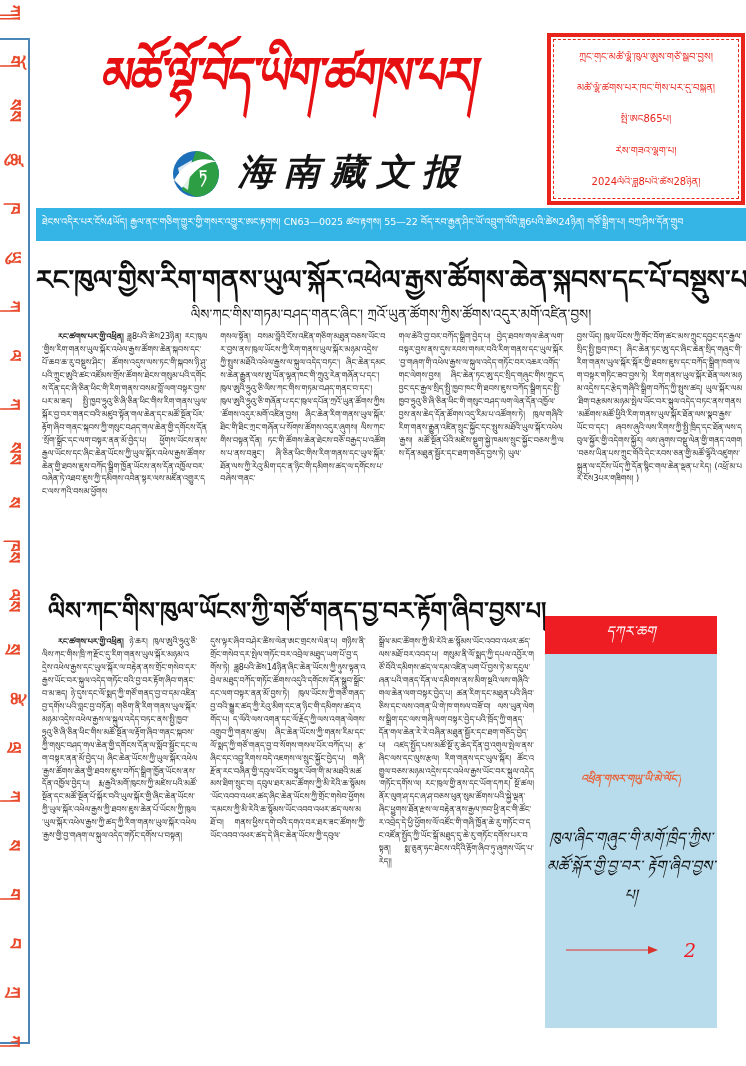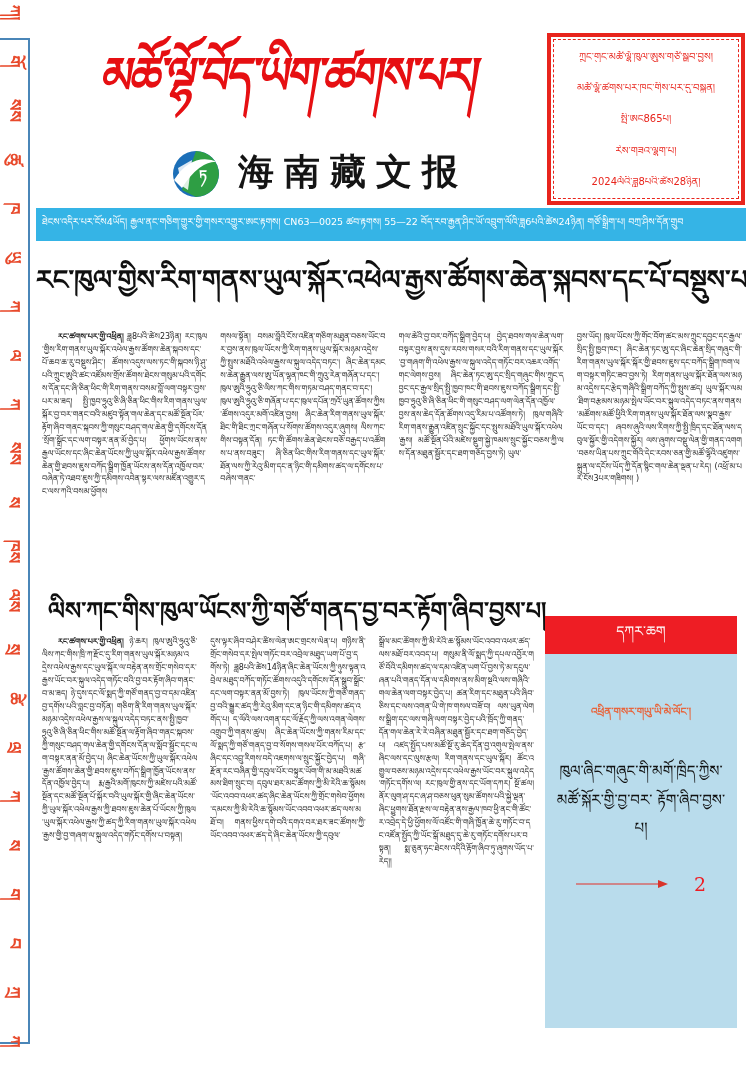--- a/index.html
+++ b/index.html
@@ -16,21 +16,21 @@
                      font-size:17px;line-height:1;white-space:nowrap;}
 
   
   .masthead{position:absolute;left:38px;top:36px;width:500px;height:108px;overflow:hidden;
             display:flex;align-items:center;justify-content:center;}
   .masthead .callig{color:#e60f12;font-size:44px;font-weight:bold;white-space:nowrap;
                     transform:skewX(-10deg) scaleY(1.15);letter-spacing:-2px;}
   .logo{position:absolute;left:172px;top:150px;width:48px;height:48px;}
   .cn-title{position:absolute;left:238px;top:148px;width:260px;height:52px;overflow:hidden;
             font-size:36px;font-weight:bold;color:#141414;letter-spacing:10px;white-space:nowrap;
-            font-family:"DejaVu Serif",serif;}
+            font-family:"DejaVu Serif",serif;font-style:italic;}
 
   
   .info-box{position:absolute;left:547px;top:33px;width:190px;height:164px;
             border:4px solid #e8241c;background:#fff;}
   .info-box:before{content:"";position:absolute;left:2px;top:2px;right:2px;bottom:2px;
                    border:1px dashed #e8241c;pointer-events:none;}
   .info-box .lines{position:absolute;left:4px;top:4px;right:4px;bottom:4px;display:flex;
                    flex-direction:column;justify-content:space-around;align-items:center;}
   .info-box .lines div{color:#e8241c;font-size:10px;line-height:1.1;text-align:center;
                        white-space:nowrap;overflow:hidden;max-width:176px;}
@@ -52,25 +52,25 @@
   .cols{position:absolute;display:flex;gap:13px;}
   .cols .col{flex:1 1 0;font-size:8px;line-height:1.62;text-align:justify;color:#222;
              overflow:hidden;word-break:break-all;}
   .cols .col .lead{font-weight:bold;}
   .cols .col .indent{display:inline-block;width:16px;}
   .a1{left:42px;top:331px;width:700px;height:233px;}
   .a2{left:42px;top:636px;width:492px;height:420px;}
   .contnote{font-size:8px;}
 
   
-  .contents{position:absolute;left:545px;top:616px;width:192px;height:412px;background:#b9dcec;}
+  .contents{position:absolute;left:545px;top:616px;width:172px;height:412px;background:#b9dcec;font-style:italic;}
   .contents .hdr{height:38px;background:#ee1d24;color:#fff;font-size:14px;display:flex;
                  align-items:center;justify-content:center;white-space:nowrap;overflow:hidden;}
   .contents .body{position:absolute;left:0;top:38px;right:0;bottom:0;display:flex;
-                  flex-direction:column;align-items:center;}
+                  flex-direction:row;align-items:center;}
   .c-item{width:100%;display:flex;flex-direction:column;align-items:center;}
   .c-cat{font-size:10.5px;font-weight:bold;text-align:center;white-space:nowrap;overflow:hidden;max-width:180px;}
   .c-cat.orange{color:#e8653c;margin-top:46px;}
   .c-cat.green{color:#15a339;margin-top:50px;}
   .c-title{font-size:15px;color:#111;text-align:center;line-height:1.9;margin-top:28px;
            max-width:172px;overflow:hidden;}
   .c-arrow{display:flex;align-items:center;gap:26px;margin-top:30px;}
   .c-arrow .pageno{color:#ee1d24;font-size:19px;font-family:"DejaVu Serif",serif;}
 </style>
 </head>
@@ -133,20 +133,21 @@
       <div>མཚོ་ལྷོ་ཚགས་པར་ཁང་གིས་པར་དུ་བསྐྲུན།</div>
       <div>སྤྱི་ཨང865པ།</div>
       <div>རེས་གཟའ་ལྷག་པ།</div>
       <div>2024ལོའི་ཟླ8པའི་ཚེས28ཉིན།</div>
     </div>
   </div>
 
   <div class="info-bar">ཐེངས་འདིར་པར་ངོས4ཡོད། རྒྱལ་ནང་གཅིག་གྱུར་གྱི་གསར་འགྱུར་ཨང་རྟགས། CN63—0025 ཚབ་རྟགས། 55—22 བོད་རབ་རྒྱན་ཤིང་ཡོ་འབྲུག་ལོའི་ཟླ6པའི་ཚེས24ཉིན། གཙོ་སྒྲིག་པ། བཀྲ་ཤིས་དོན་གྲུབ</div>
 
   <div class="headline1">རང་ཁུལ་གྱིས་རིག་གནས་ཡུལ་སྐོར་འཕེལ་རྒྱས་ཚོགས་ཆེན་སྐབས་དང་པོ་བསྡུས་པ།</div>
+  <div class="subhead1">ལིས་ཀང་གིས་གཏམ་བཤད་གནང་ཞིང་། ཀྲའོ་ཡུན་ཚོགས་ཀྱིས་ཚོགས་འདུར་མགོ་འཛིན་བྱས།</div>
 
   <div class="cols a1">
     <div class="col"><span class="indent"></span><span class="lead">རང་ཚགས་པར་གྱི་འཕྲིན།</span> <span>ཟླ8པའི་ཚེས23ཉིན། རང་ཁུལ་གྱིས་རིག་གནས་ཡུལ་སྐོར་འཕེལ་རྒྱས་ཚོགས་ཆེན་སྐབས་དང་པོ་ཆབ་ཆ་རུ་བསྡུས་ཤིང་། ཚོགས་འདུས་ལས་ཏང་གི་སྐབས་ཉི་ཤུ་པའི་ཀྲུང་ཨུའི་ཚང་འཛོམས་གྲོས་ཚོགས་ཐེངས་གསུམ་པའི་དགོངས་དོན་དང་ཞི་ཅིན་ཕིང་གི་རིག་གནས་བསམ་བློ་ལག་བསྟར་བྱས་པར་མ་ཟད། སྤྱི་ཁྱབ་ཧྲུའུ་ཅི་ཞི་ཅིན་ཕིང་གིས་རིག་གནས་ཡུལ་སྐོར་བྱ་བར་གནང་བའི་མཛུབ་སྟོན་གལ་ཆེན་དང་མཚོ་སྔོན་པོར་རྟོག་ཞིབ་གནང་སྐབས་ཀྱི་གསུང་བཤད་གལ་ཆེན་གྱི་དགོངས་དོན་སྲོག་སྒྲོང་དང་ལག་བསྟར་ནན་མོ་བྱེད་པ། ཕྱོགས་ཡོངས་ནས་རྒྱལ་ཡོངས་དང་ཞིང་ཆེན་ཡོངས་ཀྱི་ཡུལ་སྐོར་འཕེལ་རྒྱས་ཚོགས་ཆེན་གྱི་ཐབས་ཇུས་བཀོད་སྒྲིག་ཁྱོན་ཡོངས་ནས་དོན་འཁྱོལ་བར་བཞེན་ཏེ་འཐབ་ཇུས་ཀྱི་དམིགས་འབེན་སྟར་ལས་མཛོན་འགྱུར་དང་ལས་ཀའི་བསམ་ཕྱོགས</span></div>
     <div class="col"><span>གསལ་སྟོན། བསམ་བློའི་ངོས་འཛིན་གཅིག་མཐུན་བཅས་ཡོང་བར་བྱས་ནས་ཁུལ་ཡོངས་ཀྱི་རིག་གནས་ཡུལ་སྐོར་མཉམ་འདྲེས་ཀྱི་སྤུས་མཐོའི་འཕེལ་རྒྱས་ལ་སྐུལ་འདེད་བཏང་། ཞིང་ཆེན་དམངས་ཆེན་རྒྱུན་ལས་ཨུ་ཡོན་ལྷན་ཁང་གི་ཀྲུའུ་རེན་གཞོན་པ་དང་། ཁུལ་ཨུའི་ཧྲུའུ་ཅི་ལིས་ཀང་གིས་གཏམ་བཤད་གནང་བ་དང་། ཁུལ་ཨུའི་ཧྲུའུ་ཅི་གཞོན་པ་དང་ཁུལ་དཔོན་ཀྲའོ་ཡུན་ཚོགས་ཀྱིས་ཚོགས་འདུར་མགོ་འཛིན་བྱས། ཞིང་ཆེན་རིག་གནས་ཡུལ་སྐོར་ཐིང་གི་ཐིང་ཀྲང་གཞོན་པ་སོགས་ཚོགས་འདུར་ཞུགས། ལིས་ཀང་གིས་བསྟན་དོན། ཏང་གི་ཚོགས་ཆེན་ཐེངས་བཅོ་བརྒྱད་པ་འཚོགས་པ་ནས་བཟུང་། ཞི་ཅིན་ཕིང་གིས་རིག་གནས་དང་ཡུལ་སྐོར་ཐོན་ལས་ཀྱི་རེའུ་མིག་དང་ན་ཉིང་གི་དམིགས་ཚད་ལ་དགོངས་པ་བཞེས་གནང་</span></div>
     <div class="col"><span>གལ་ཆེའི་བྱ་བར་བཀོད་སྒྲིག་བྱེད་པ། བྱེད་ཐབས་གལ་ཆེན་ལག་བསྟར་བྱས་ནས་དུས་རབས་གསར་བའི་རིག་གནས་དང་ཡུལ་སྐོར་བྱ་གཞག་གི་འཕེལ་རྒྱས་ལ་སྐུལ་འདེད་གཏོང་བར་འཆར་འགོད་གང་ལེགས་བྱས། ཞིང་ཆེན་ཏང་ཨུ་དང་སྲིད་གཞུང་གིས་ཀྲུང་དབྱང་དང་རྒྱལ་སྲིད་སྤྱི་ཁྱབ་ཁང་གི་ཐབས་ཇུས་བཀོད་སྒྲིག་དང་སྤྱི་ཁྱབ་ཧྲུའུ་ཅི་ཞི་ཅིན་ཕིང་གི་གསུང་བཤད་ལག་ལེན་དོན་འཁྱོལ་བྱས་ནས་ཆེད་དོན་ཚོགས་འདུ་རིམ་པ་འཚོགས་ཏེ། ཁུལ་གཞིའི་རིག་གནས་རྒྱུན་འཛིན་སྲུང་སྐྱོང་དང་སྤུས་མཐོའི་ཡུལ་སྐོར་འཕེལ་རྒྱས། མཚོ་སྔོན་པོའི་མཛེས་སྡུག་སྐྱེ་ཁམས་སྲུང་སྐྱོང་བཅས་ཀྱི་ལས་དོན་མཐུན་སྦྱོར་དང་ཐག་གཅོད་བྱས་ཏེ། ཡུལ་</span></div>
     <div class="col"><span>བྱས་ཡོད། ཁུལ་ཡོངས་ཀྱི་གོང་བོག་ཚང་མས་ཀྲུང་དབྱང་དང་རྒྱལ་སྲིད་སྤྱི་ཁྱབ་ཁང་། ཞིང་ཆེན་ཏང་ཨུ་དང་ཞིང་ཆེན་སྲིད་གཞུང་གི་རིག་གནས་ཡུལ་སྐོར་སྐོར་གྱི་ཐབས་ཇུས་དང་བཀོད་སྒྲིག་ཁག་ལག་བསྟར་གཏིང་ཟབ་བྱས་ཏེ། རིག་གནས་ཡུལ་སྐོར་ཐོན་ལས་མཉམ་འདྲེས་དང་རྩེད་གཞིའི་སྒྲིག་བཀོད་ཀྱི་སྤུས་ཚད། ཡུལ་སྐོར་ལམ་ཐིག་བརྩམས་མཉམ་སྤེལ་ཡོང་བར་སྐུལ་འདེད་བཏང་ནས་གནས་མཚོགས་མཚོ་ཕྱིའི་རིག་གནས་ཡུལ་སྐོར་ཐོན་ལས་སྣབ་རྒྱས་ཡོང་བ་དང་། ཞབས་ཞུའི་ལས་རིགས་ཀྱི་སྤྱི་ཁྲིད་དང་ཐོན་ལས་དབུལ་སྐྱོར་གྱི་འདེགས་སྐྱོར། ལས་ཞུགས་བསྡུ་ལེན་གྱི་གནད་འགག་བཅས་ཡིན་པས་ཀྲུང་གོའི་དེང་རབས་ཅན་གྱི་མཚོ་ལྷོའི་འཛུགས་སྐྲུན་ལ་དངོས་ཡོད་ཀྱི་དོན་སྙིང་གལ་ཆེན་ལྡན་པ་རེད། </span><span class="contnote">(འཕྲོ་མ་པར་ངོས3པར་གཟིགས། )</span></div>
   </div>
 
   <div class="headline2">ལིས་ཀང་གིས་ཁུལ་ཡོངས་ཀྱི་གཙོ་གནད་བྱ་བར་རྟོག་ཞིབ་བྱས་པ།</div>
 

